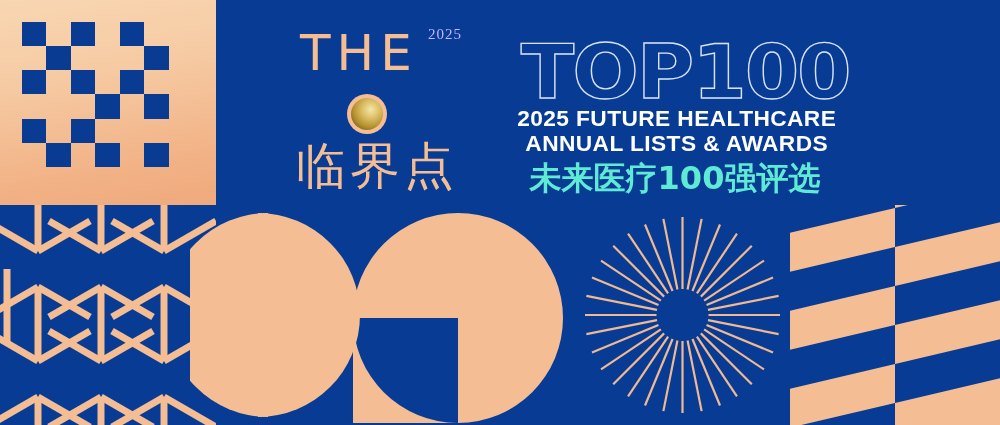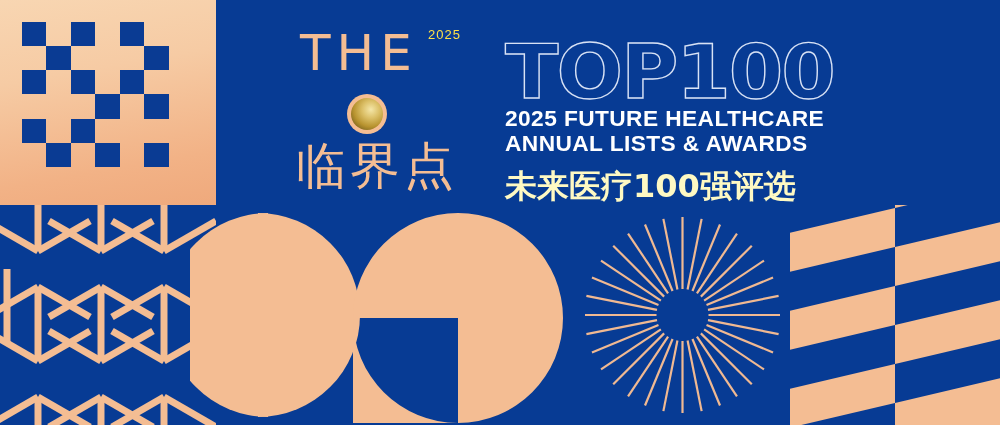--- a/index.html
+++ b/index.html
@@ -3,21 +3,21 @@
 <meta charset="utf-8">
 <style>
   html,body{margin:0;padding:0;background:#0a3b93;}
   #poster{
     position:relative;
     width:1000px;height:425px;
     overflow:hidden;
     background:#073b94;
     font-family:"Liberation Sans", sans-serif;
   }
-  .layer{position:absolute;}
+  .layer{position:absolute;text-align:center;}
 
   
   #pixel-block{
     left:0;top:0;width:216px;height:205px;
     background:linear-gradient(170deg,#f8d6b2 0%,#f6cba4 35%,#f2b286 78%,#efa97c 100%);
   }
   #pixel-grid{
     position:absolute;left:22px;top:22px;width:171px;height:169px;
     display:grid;
     grid-template-columns:repeat(7,1fr);
@@ -49,24 +49,24 @@
   .brand-the{
     position:absolute;left:4px;top:6px;
     font-size:50px;line-height:50px;
     letter-spacing:6px;
     font-weight:400;
     color:#f4bd93;
     font-family:"DejaVu Sans", sans-serif;
   }
   .brand-year{
     position:absolute;left:132px;top:4px;
-    font-size:13px;line-height:17px;
+    font-size:15px;line-height:17px;
     letter-spacing:1px;
-    color:#fde047;
-    font-family:Liberation Sans, sans-serif;
+    color:#c4b5fd;
+    font-family:Liberation Serif, serif;
   }
   .brand-now{
     position:absolute;left:0px;top:56px;
     font-size:56px;line-height:56px;
     letter-spacing:2px;
     font-weight:400;
     color:#f4bd93;
     font-family:"DejaVu Sans", sans-serif;
     white-space:nowrap;
   }
@@ -121,23 +121,23 @@
     transform-origin:left center;
   }
   .sub-en.l1{margin-top:2px;}
   .sub-en.l2{margin-top:3px;}
   .sub-cn{
     font-family:"DejaVu Sans","Liberation Sans",sans-serif;
     font-weight:700;
     font-size:32px;
     line-height:34px;
     letter-spacing:0px;
-    color:#fef9c3;
-    white-space:nowrap;
-    margin:14px 0 0 0;
+    color:#5eead4;
+    white-space:nowrap;
+    margin:6px 0 0 0;
   }
 </style>
 </head>
 <body>
 
 <div id="poster">
 
   <div class="layer" id="pixel-block">
     <div id="pixel-grid">
         <i class="on"></i>

